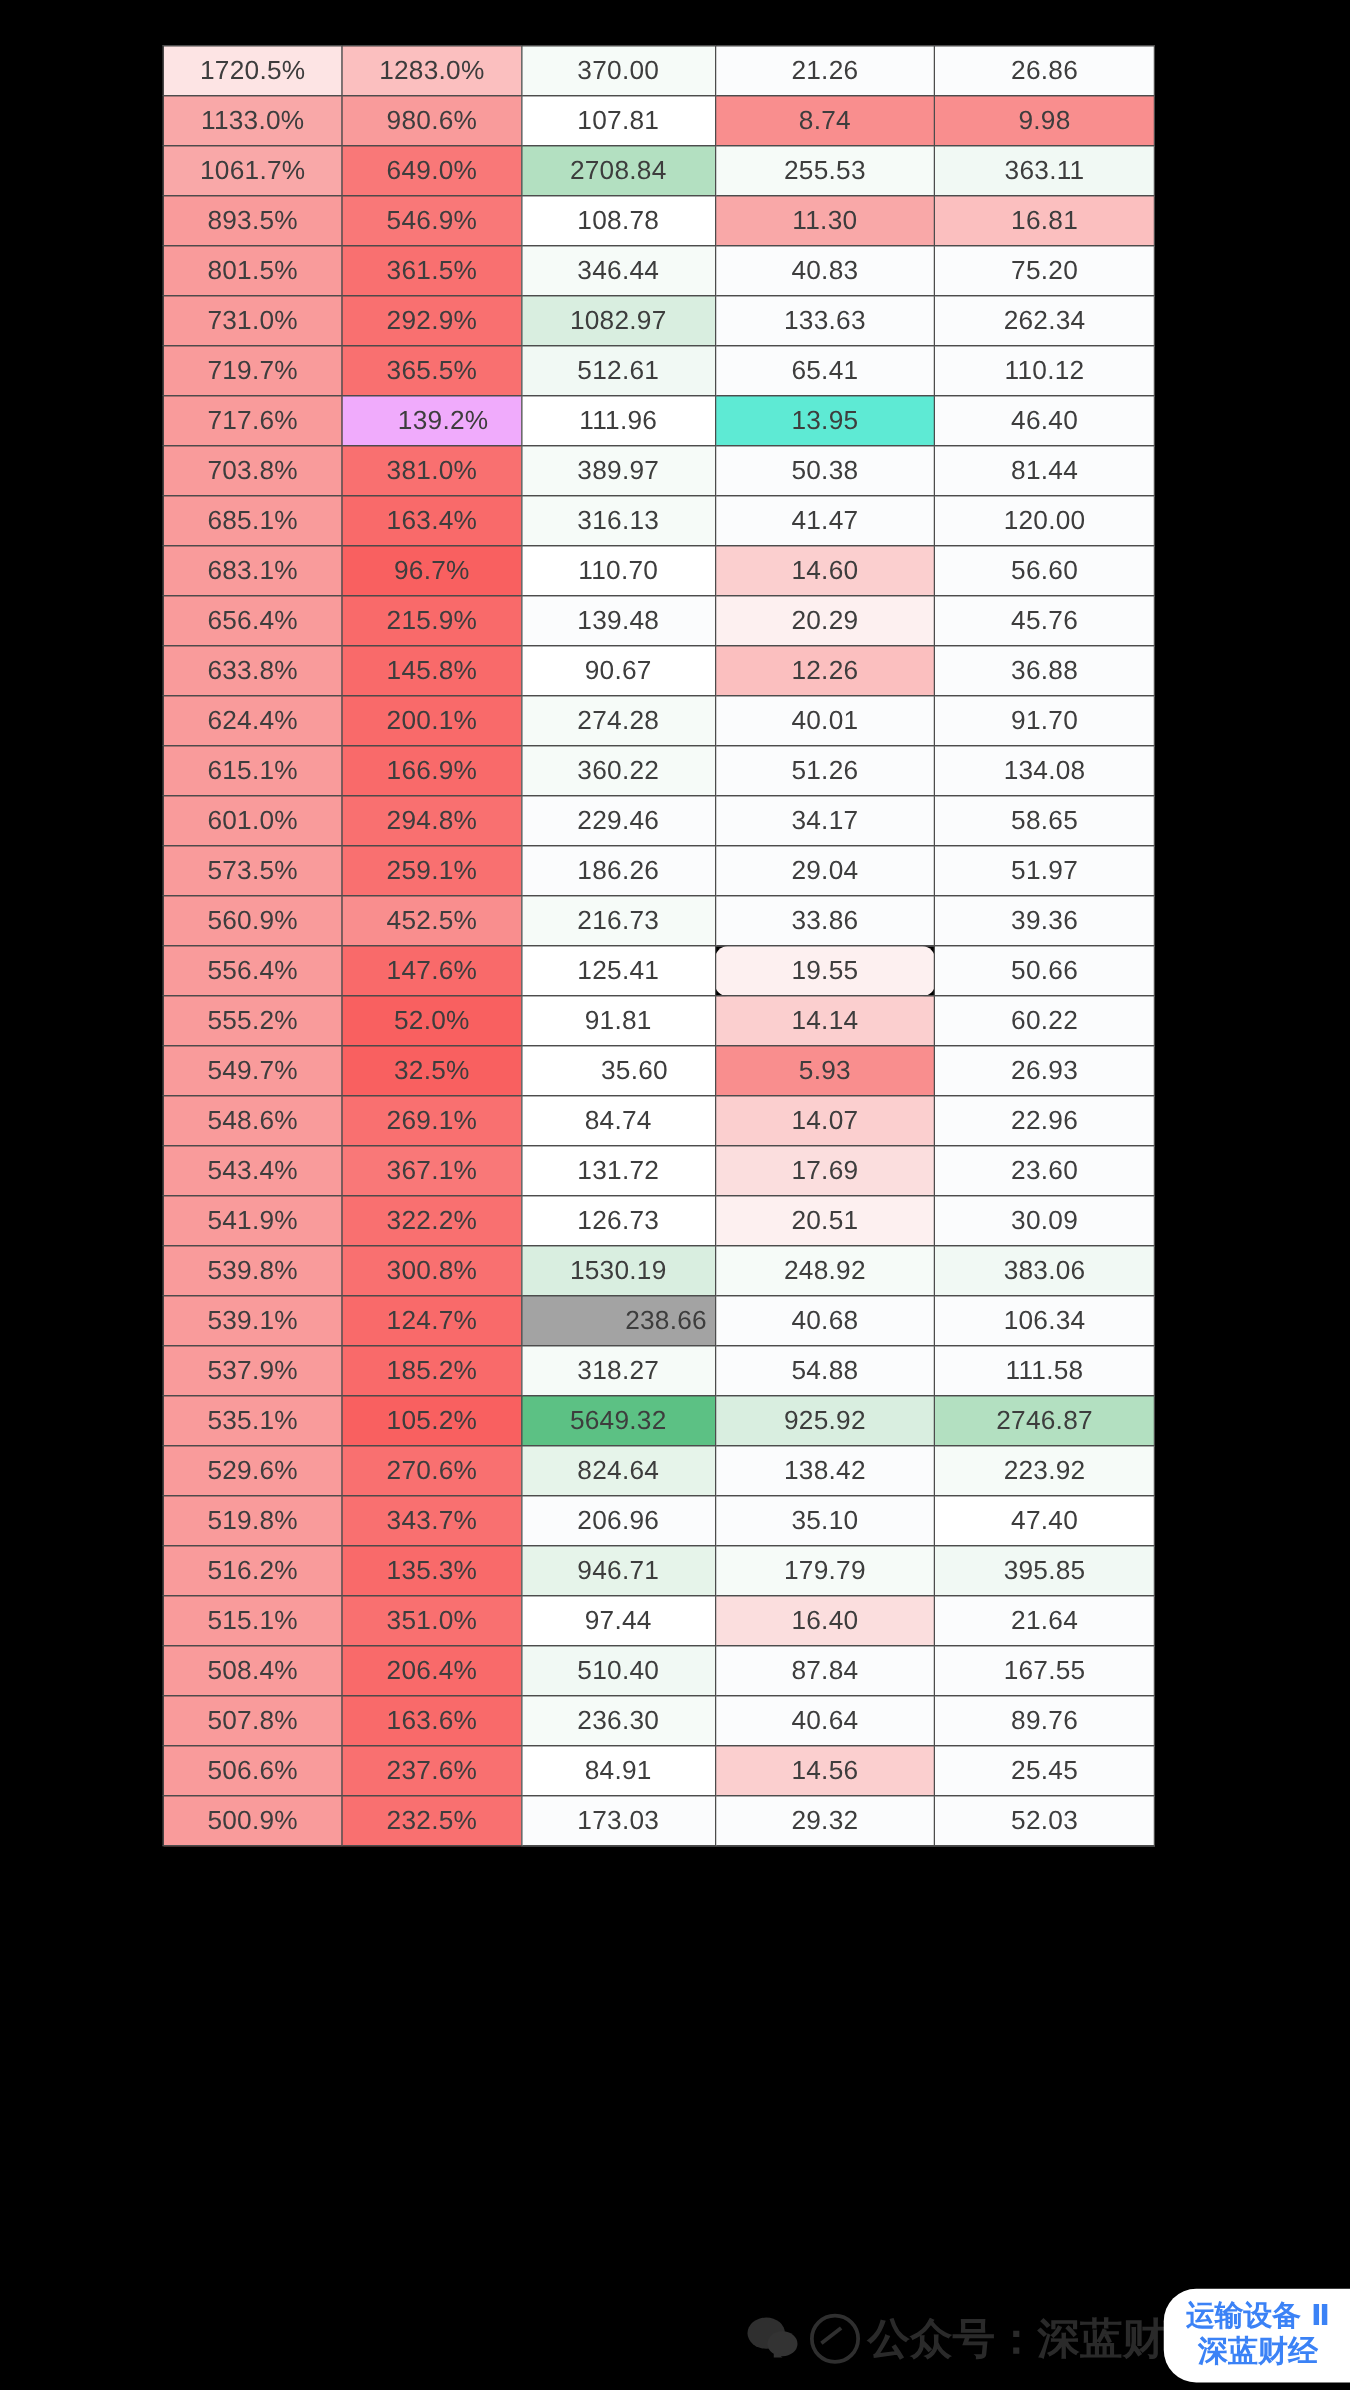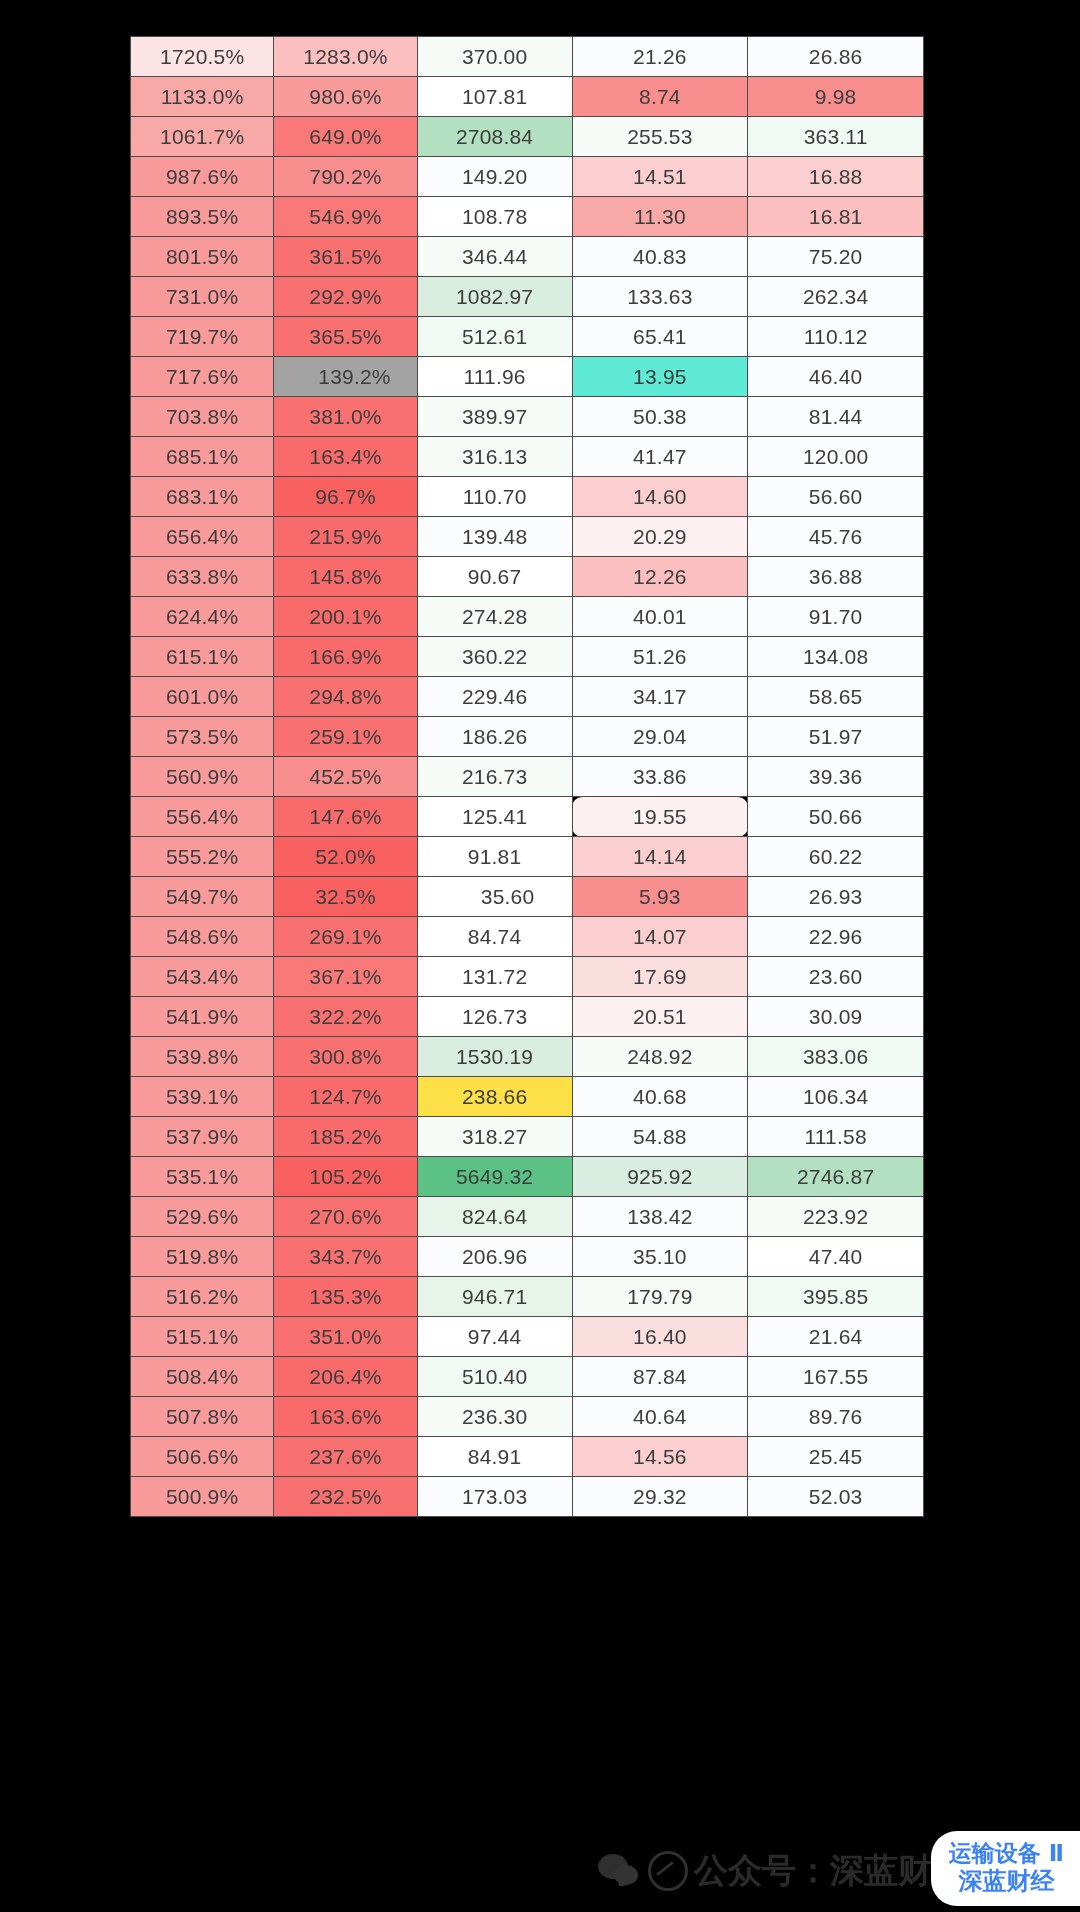--- a/index.html
+++ b/index.html
@@ -147,27 +147,20 @@
           <td style="background: rgb(249, 142, 142);">9.98</td>
         </tr>
         <tr>
           <td style="background: rgb(249, 168, 168);">1061.7%</td>
           <td style="background: rgb(249, 120, 120);">649.0%</td>
           <td style="background: rgb(179, 224, 193);">2708.84</td>
           <td style="background: rgb(246, 251, 248);">255.53</td>
           <td style="background: rgb(241, 249, 244);">363.11</td>
         </tr>
         <tr>
-          <td style="background: rgb(249, 155, 155);">987.6%</td>
-          <td style="background: rgb(249, 142, 142);">790.2%</td>
-          <td style="background: rgb(251, 252, 253);">149.20</td>
-          <td style="background: rgb(251, 207, 207);">14.51</td>
-          <td style="background: rgb(251, 207, 207);">16.88</td>
-        </tr>
-        <tr>
           <td style="background: rgb(249, 155, 155);">893.5%</td>
           <td style="background: rgb(249, 120, 120);">546.9%</td>
           <td style="background: rgb(255, 255, 255);">108.78</td>
           <td style="background: rgb(249, 168, 168);">11.30</td>
           <td style="background: rgb(251, 191, 191);">16.81</td>
         </tr>
         <tr>
           <td style="background: rgb(249, 155, 155);">801.5%</td>
           <td style="background: rgb(249, 112, 112);">361.5%</td>
           <td style="background: rgb(246, 251, 248);">346.44</td>
@@ -183,21 +176,21 @@
         </tr>
         <tr>
           <td style="background: rgb(249, 155, 155);">719.7%</td>
           <td style="background: rgb(249, 112, 112);">365.5%</td>
           <td style="background: rgb(241, 249, 244);">512.61</td>
           <td style="background: rgb(251, 252, 253);">65.41</td>
           <td style="background: rgb(251, 252, 253);">110.12</td>
         </tr>
         <tr>
           <td style="background: rgb(249, 155, 155);">717.6%</td>
-          <td style="background: #a3a3a3; padding-left: 24px;">139.2%</td>
+          <td style="background: #f0abfc; padding-left: 24px;">139.2%</td>
           <td style="background: rgb(255, 255, 255);">111.96</td>
           <td style="background: #5eead4;">13.95</td>
           <td style="background: rgb(251, 252, 253);">46.40</td>
         </tr>
         <tr>
           <td style="background: rgb(249, 155, 155);">703.8%</td>
           <td style="background: rgb(249, 112, 112);">381.0%</td>
           <td style="background: rgb(246, 251, 248);">389.97</td>
           <td style="background: rgb(251, 252, 253);">50.38</td>
           <td style="background: rgb(251, 252, 253);">81.44</td>
@@ -310,21 +303,21 @@
         <tr>
           <td style="background: rgb(249, 155, 155);">539.8%</td>
           <td style="background: rgb(249, 112, 112);">300.8%</td>
           <td style="background: rgb(217, 238, 224);">1530.19</td>
           <td style="background: rgb(246, 251, 248);">248.92</td>
           <td style="background: rgb(241, 249, 244);">383.06</td>
         </tr>
         <tr>
           <td style="background: rgb(249, 155, 155);">539.1%</td>
           <td style="background: rgb(249, 106, 106);">124.7%</td>
-          <td style="background: #fde047;">238.66</td>
+          <td style="background: #a3a3a3; text-align: right;">238.66</td>
           <td style="background: rgb(251, 252, 253);">40.68</td>
           <td style="background: rgb(251, 252, 253);">106.34</td>
         </tr>
         <tr>
           <td style="background: rgb(249, 155, 155);">537.9%</td>
           <td style="background: rgb(249, 106, 106);">185.2%</td>
           <td style="background: rgb(246, 251, 248);">318.27</td>
           <td style="background: rgb(251, 252, 253);">54.88</td>
           <td style="background: rgb(251, 252, 253);">111.58</td>
         </tr>

